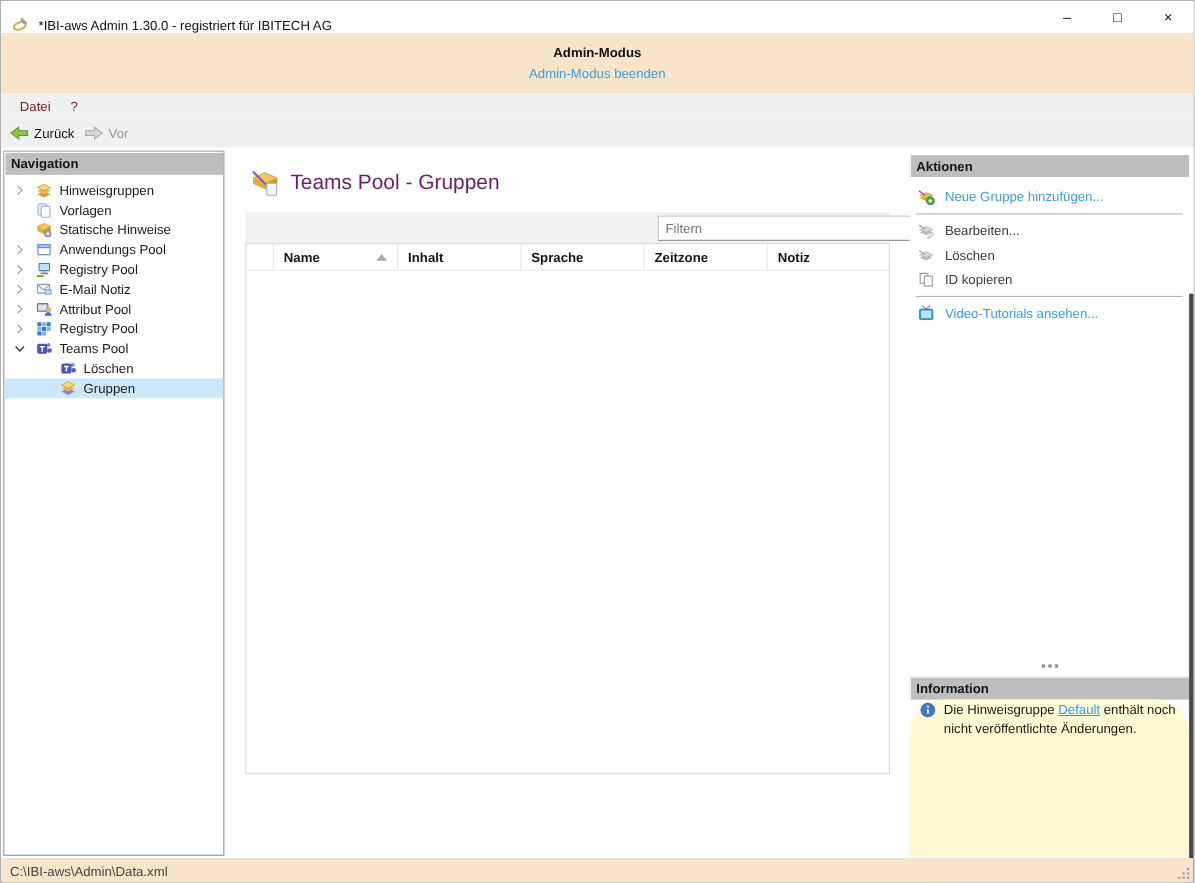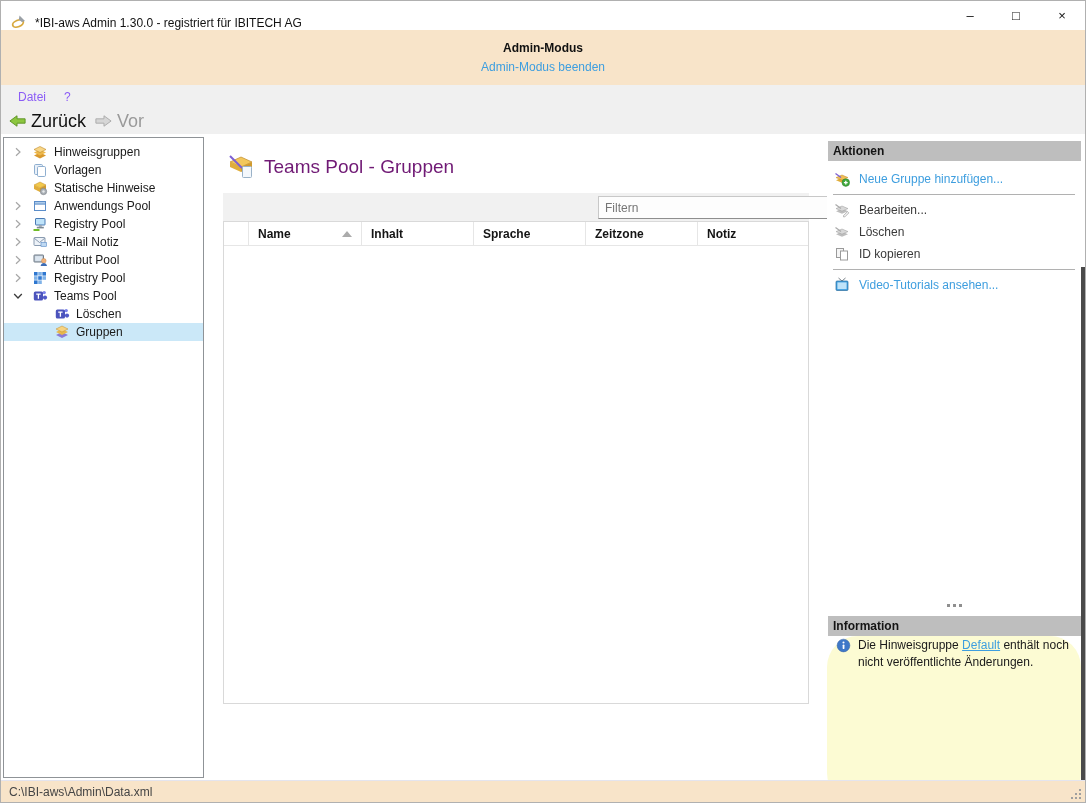--- a/index.html
+++ b/index.html
@@ -20,25 +20,25 @@
 
   
   .banner{ position:absolute; left:0; top:29px; width:100%; height:55px; background:#F8E4C9;
            text-align:center; }
   .banner .head{ margin-top:11px; font-weight:bold; font-size:12px; color:#111; }
   .banner .lnk{ display:inline-block; margin-top:5px; color:#3E9EDF; font-size:12px; cursor:pointer; }
 
   
   .menubar{ position:absolute; left:0; top:84px; width:100%; height:23px; background:#F0F0F0;
             display:flex; align-items:center; padding-left:8px; }
-  .menu-item{ padding:2px 9px; color:#8b5cf6; }
+  .menu-item{ padding:2px 9px; color:#7f1d1d; }
   .toolbar{ position:absolute; left:0; top:107px; width:100%; height:26px; background:#F0F0F0;
             display:flex; align-items:center; padding-left:3px; }
   .tool-btn{ display:flex; align-items:center; gap:4px; padding:2px 4px; }
-  .tool-btn .lbl{ font-size:18px; color:#111; }
+  .tool-btn .lbl{ font-size:12px; color:#111; }
   .tool-btn.disabled .lbl{ color:#9a9a9a; }
 
   
   .workspace{ position:absolute; left:0; top:133px; width:100%; height:646px; background:#fff; }
 
   
   .nav-panel{ position:absolute; left:2px; top:3px; width:201px; height:641px;
               border:1px solid #8f9397; background:#fff; }
   .panel-header{ height:21px; background:#BEBEBE; border-top:1px solid #fff; border-left:1px solid #fff;
                  font-weight:bold; font-size:12px; color:#141414; padding:3px 0 0 5px; }
@@ -138,20 +138,21 @@
       <svg width="19" height="16" viewBox="0 0 20 16">
         <path d="M10.5 2.5v3.2H2v4.6h8.5v3.2L18 8z" fill="#D6D6D6" stroke="#ABABAB" stroke-width="1"></path>
       </svg>
       <span class="lbl">Vor</span>
     </div>
   </div>
 
   <div class="workspace">
 
     <div class="nav-panel">
+      <div class="panel-header">Navigation</div>
       <div class="tree">
 
         <div class="tree-row">
           <svg class="expander" viewBox="0 0 16 16">
               <path d="M6 4.2L10 8l-4 3.8" fill="none" stroke="#a6a6a6" stroke-width="1.2"></path>
             </svg>
           <svg class="ticon" viewBox="0 0 16 16">
             <path d="M8 8.5l-6 3 6 3 6-3z" fill="#D9992E"></path>
               <path d="M8 5.5l-6 3 6 3 6-3z" fill="#EDB84A"></path>
             <path d="M8 2.5l-6 3 6 3 6-3z" fill="#F8D687" stroke="#C08A28" stroke-width=".6"></path>

